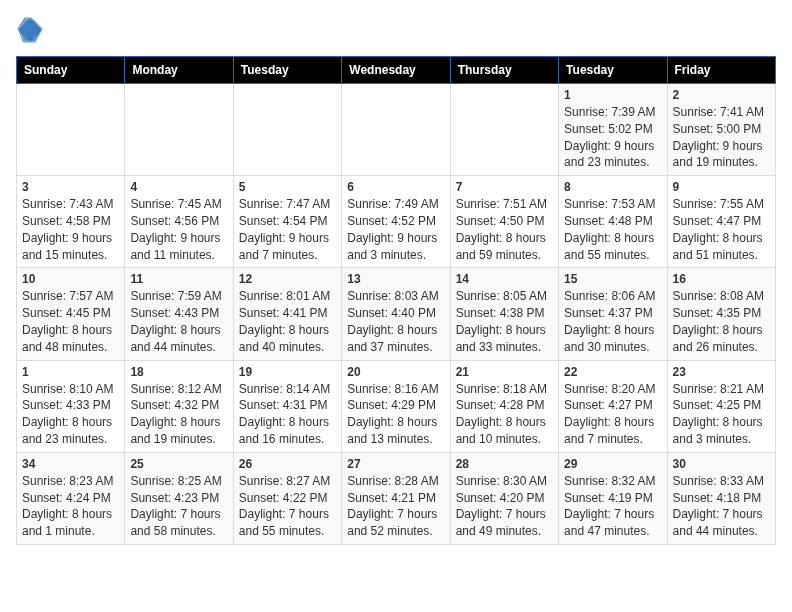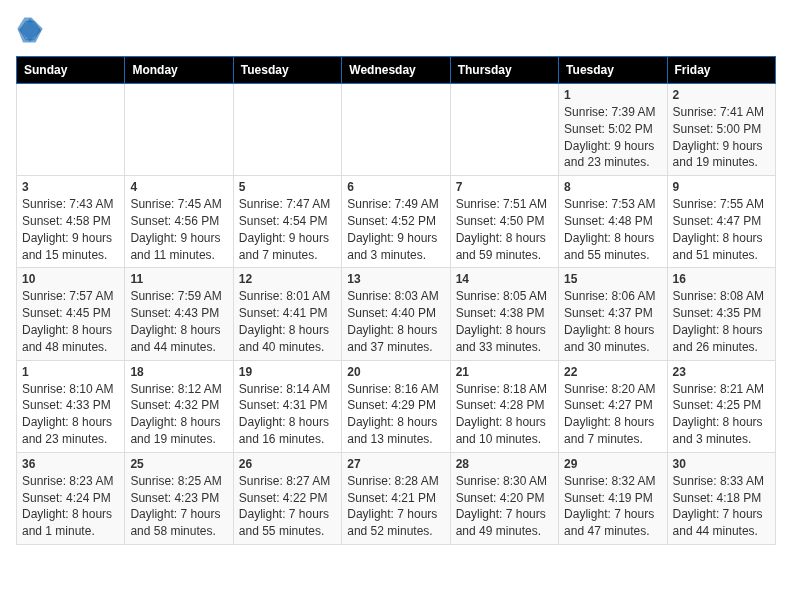--- a/index.html
+++ b/index.html
@@ -227,21 +227,21 @@
           <span class="day-number">22</span>
           <div class="day-info">Sunrise: 8:20 AM<br>Sunset: 4:27 PM<br>Daylight: 8 hours and 7 minutes.</div>
         </td>
         <td>
           <span class="day-number">23</span>
           <div class="day-info">Sunrise: 8:21 AM<br>Sunset: 4:25 PM<br>Daylight: 8 hours and 3 minutes.</div>
         </td>
       </tr>
       <tr>
         <td>
-          <span class="day-number">36</span>
+          <span class="day-number">34</span>
           <div class="day-info">Sunrise: 8:23 AM<br>Sunset: 4:24 PM<br>Daylight: 8 hours and 1 minute.</div>
         </td>
         <td>
           <span class="day-number">25</span>
           <div class="day-info">Sunrise: 8:25 AM<br>Sunset: 4:23 PM<br>Daylight: 7 hours and 58 minutes.</div>
         </td>
         <td>
           <span class="day-number">26</span>
           <div class="day-info">Sunrise: 8:27 AM<br>Sunset: 4:22 PM<br>Daylight: 7 hours and 55 minutes.</div>
         </td>

